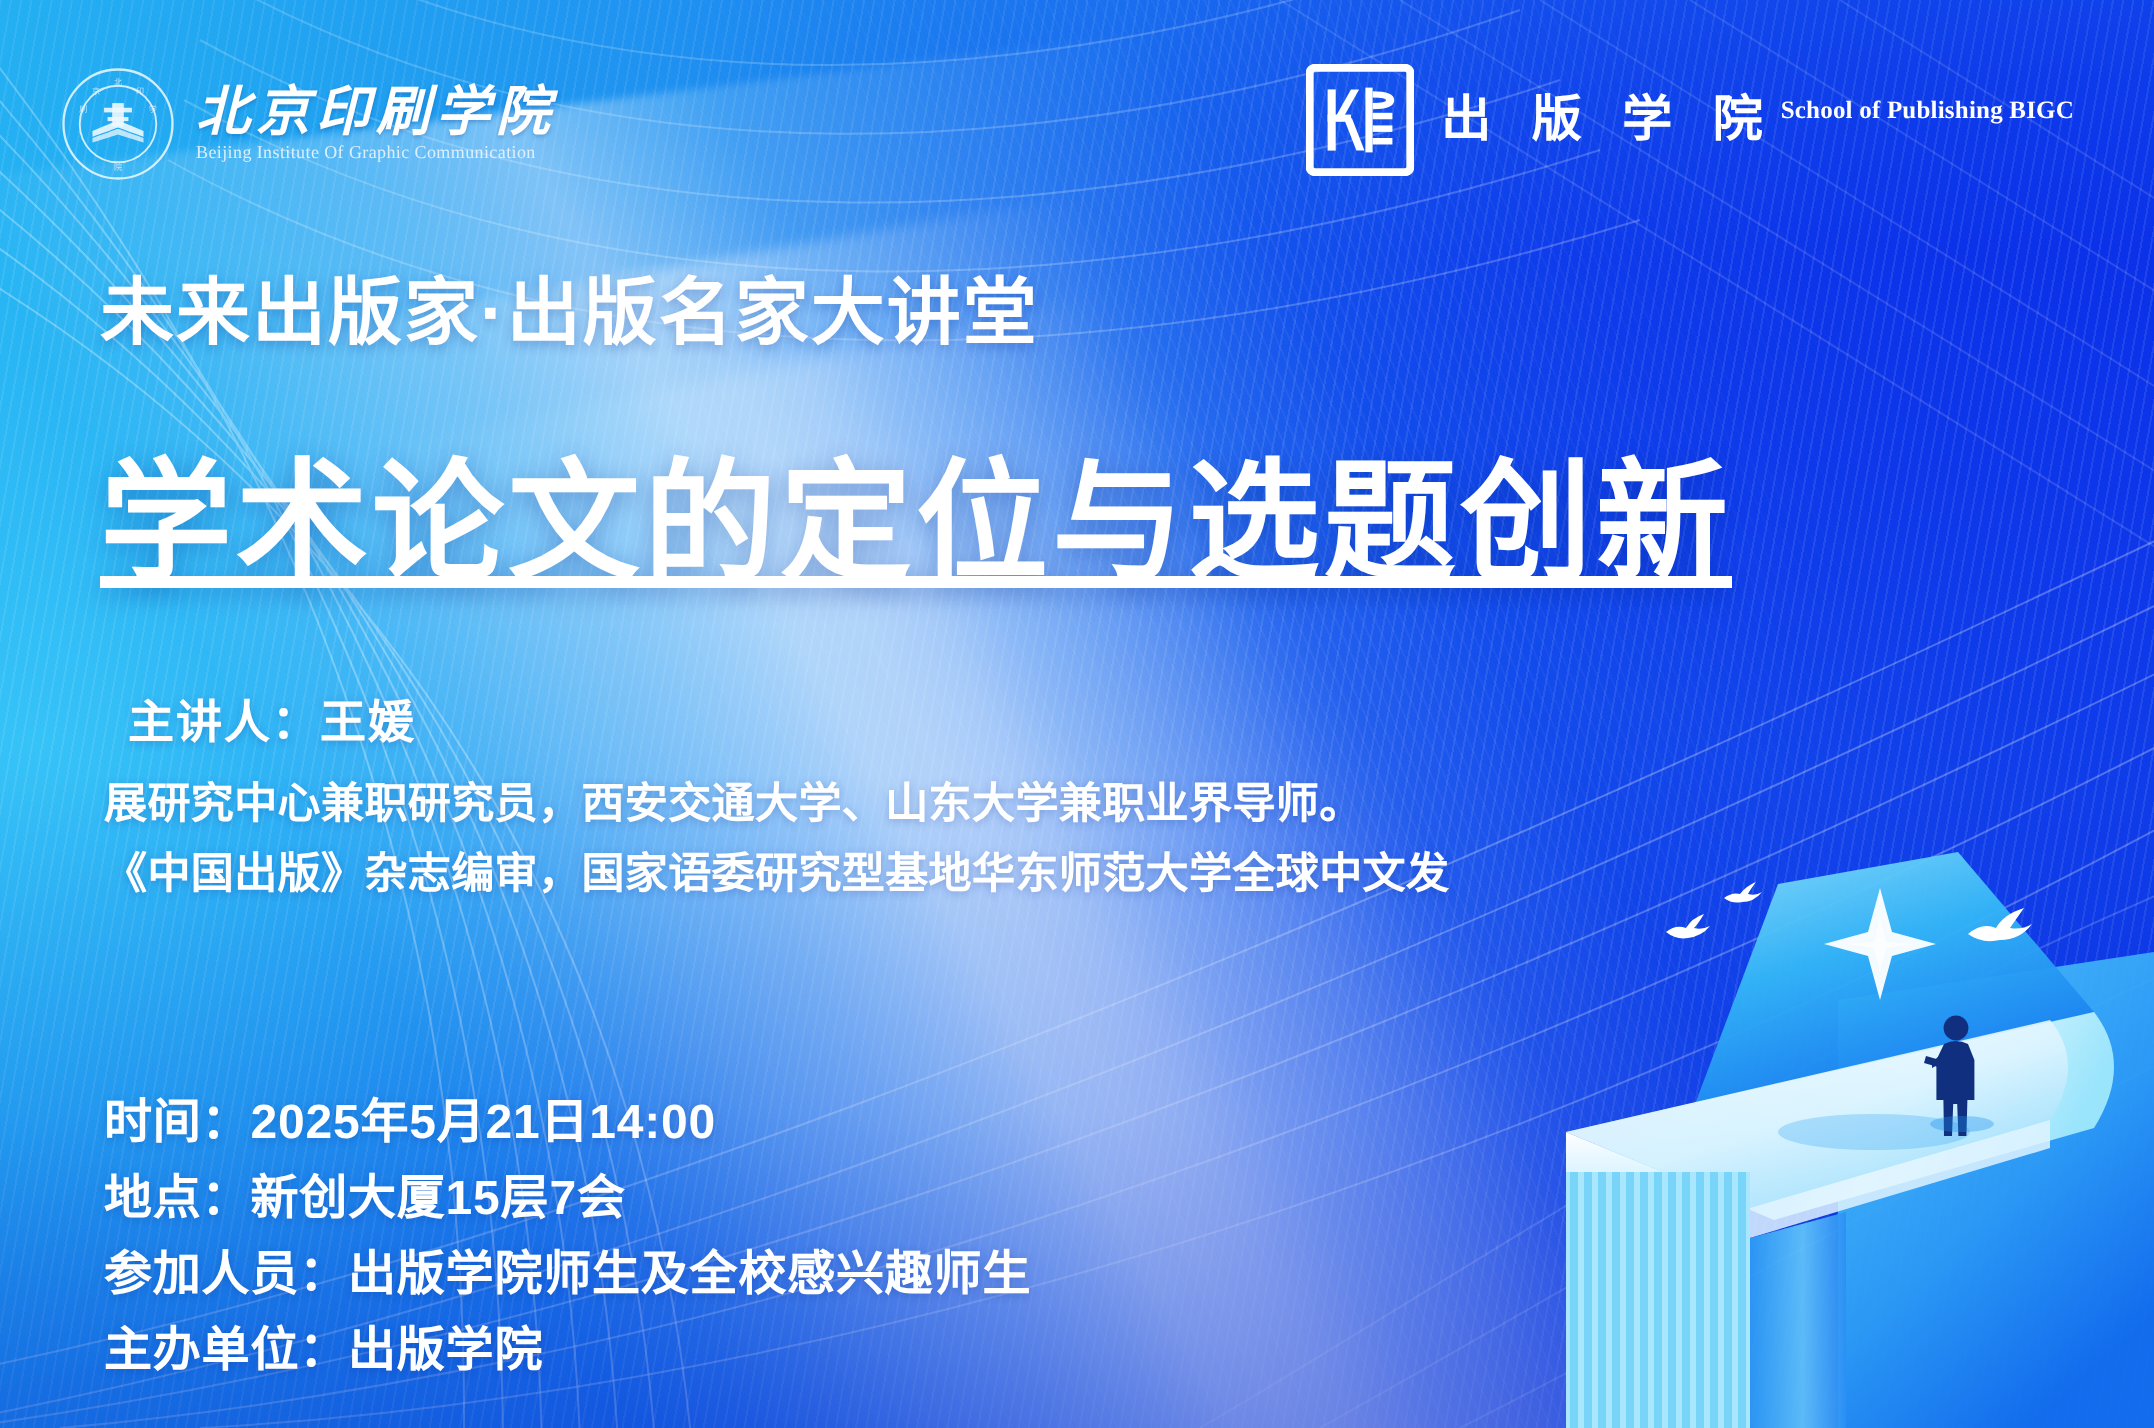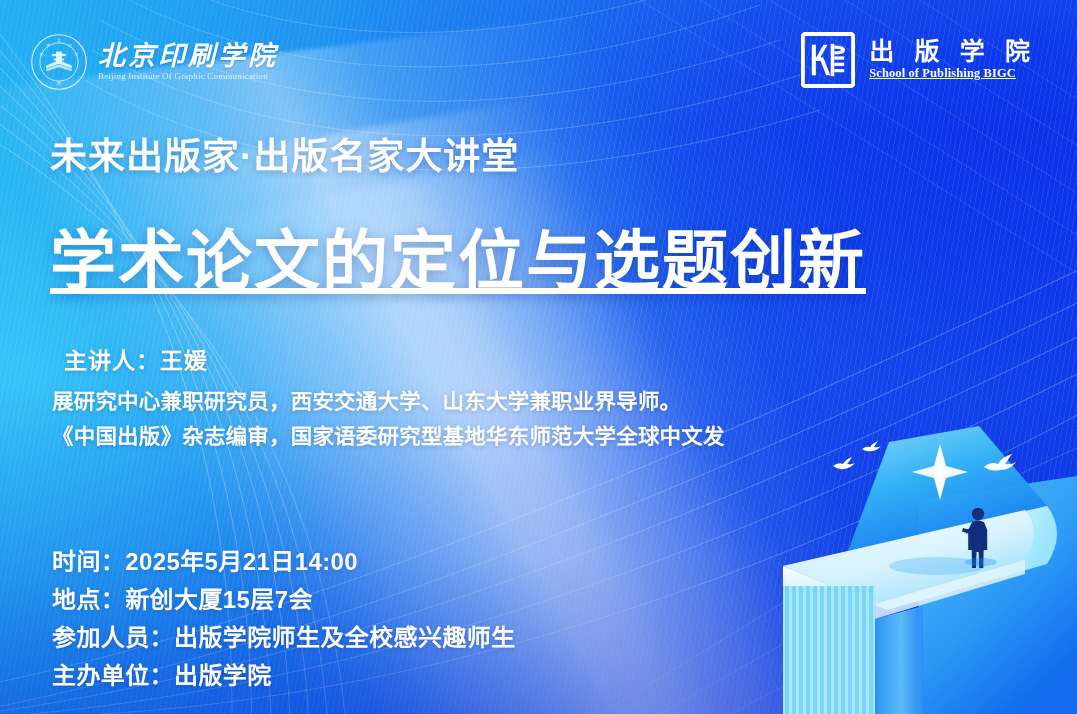--- a/index.html
+++ b/index.html
@@ -147,37 +147,36 @@
   }
 
   .logo-right {
     position: absolute;
     right: 40px; top: 32px;
     display: flex;
     align-items: center;
     gap: 14px;
   }
   .logo-right .mark { width: 54px; height: 56px; flex: none; }
-  .logo-right .names { display: flex; flex-direction: column; align-items: flex-start; gap: 2px; }
+  .logo-right .names { display: flex; flex-direction: row; align-items: flex-start; gap: 2px; }
   .logo-right .cn {
     font-size: 25px;
     line-height: 1;
     color: #ffffff;
     font-weight: 700;
     letter-spacing: 7px;
     font-family: "Liberation Serif", "DejaVu Serif", serif;
   }
   .logo-right .en {
     font-size: 12.5px;
     color: #ffffff;
     font-weight: 700;
     letter-spacing: .1px;
     font-family: "Liberation Serif", "DejaVu Serif", serif;
     white-space: nowrap;
-    text-decoration: underline;
   }
 
   
   .content {
     position: absolute;
     left: 50px; top: 0;
     width: 830px;
     z-index: 6;
   }
   .kicker {

